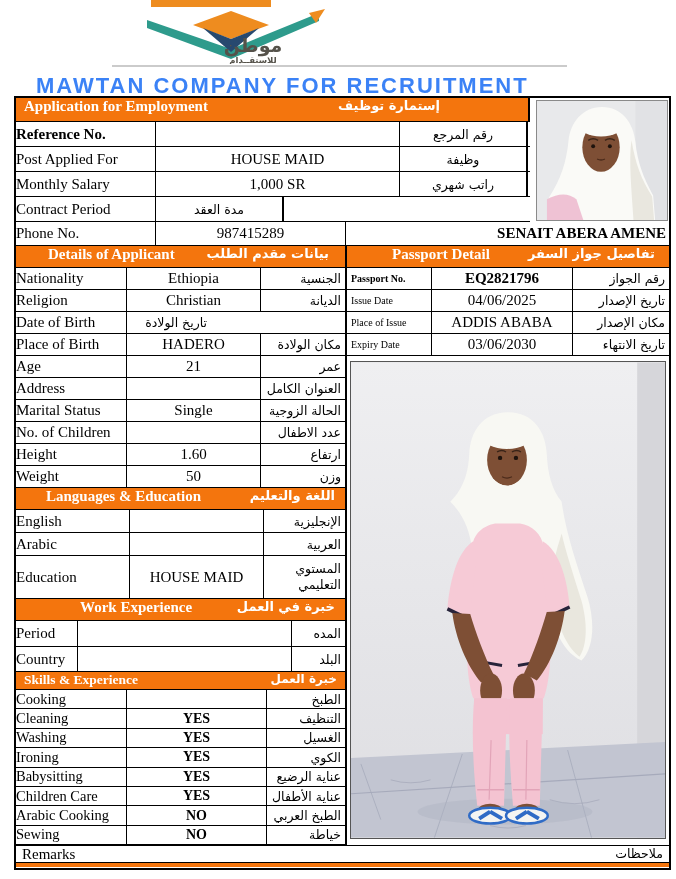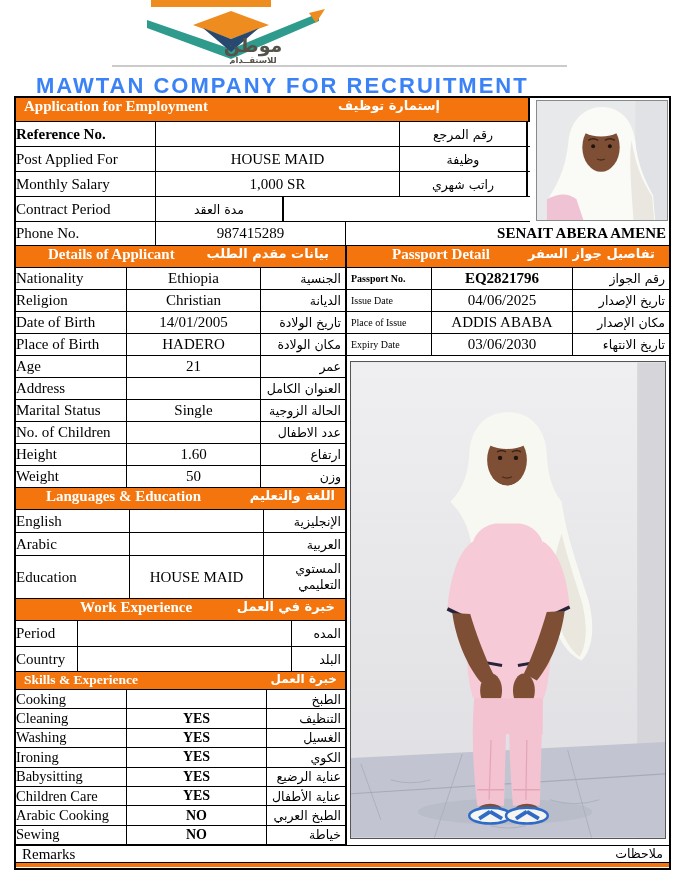--- a/index.html
+++ b/index.html
@@ -153,21 +153,20 @@
           <div class="val d2">Ethiopia</div>
           <div class="arc d3">الجنسية</div>
         </div>
         <div class="r h22">
           <div class="lab d1">Religion</div>
           <div class="val d2">Christian</div>
           <div class="arc d3">الديانة</div>
         </div>
         <div class="r h22">
           <div class="lab d1">Date of Birth</div>
-          <div class="val d2">14/01/2005</div>
           <div class="arc d3">تاريخ الولادة</div>
         </div>
         <div class="r h22">
           <div class="lab d1">Place of Birth</div>
           <div class="val d2">HADERO</div>
           <div class="arc d3">مكان الولادة</div>
         </div>
         <div class="r h22">
           <div class="lab d1">Age</div>
           <div class="val d2">21</div>

